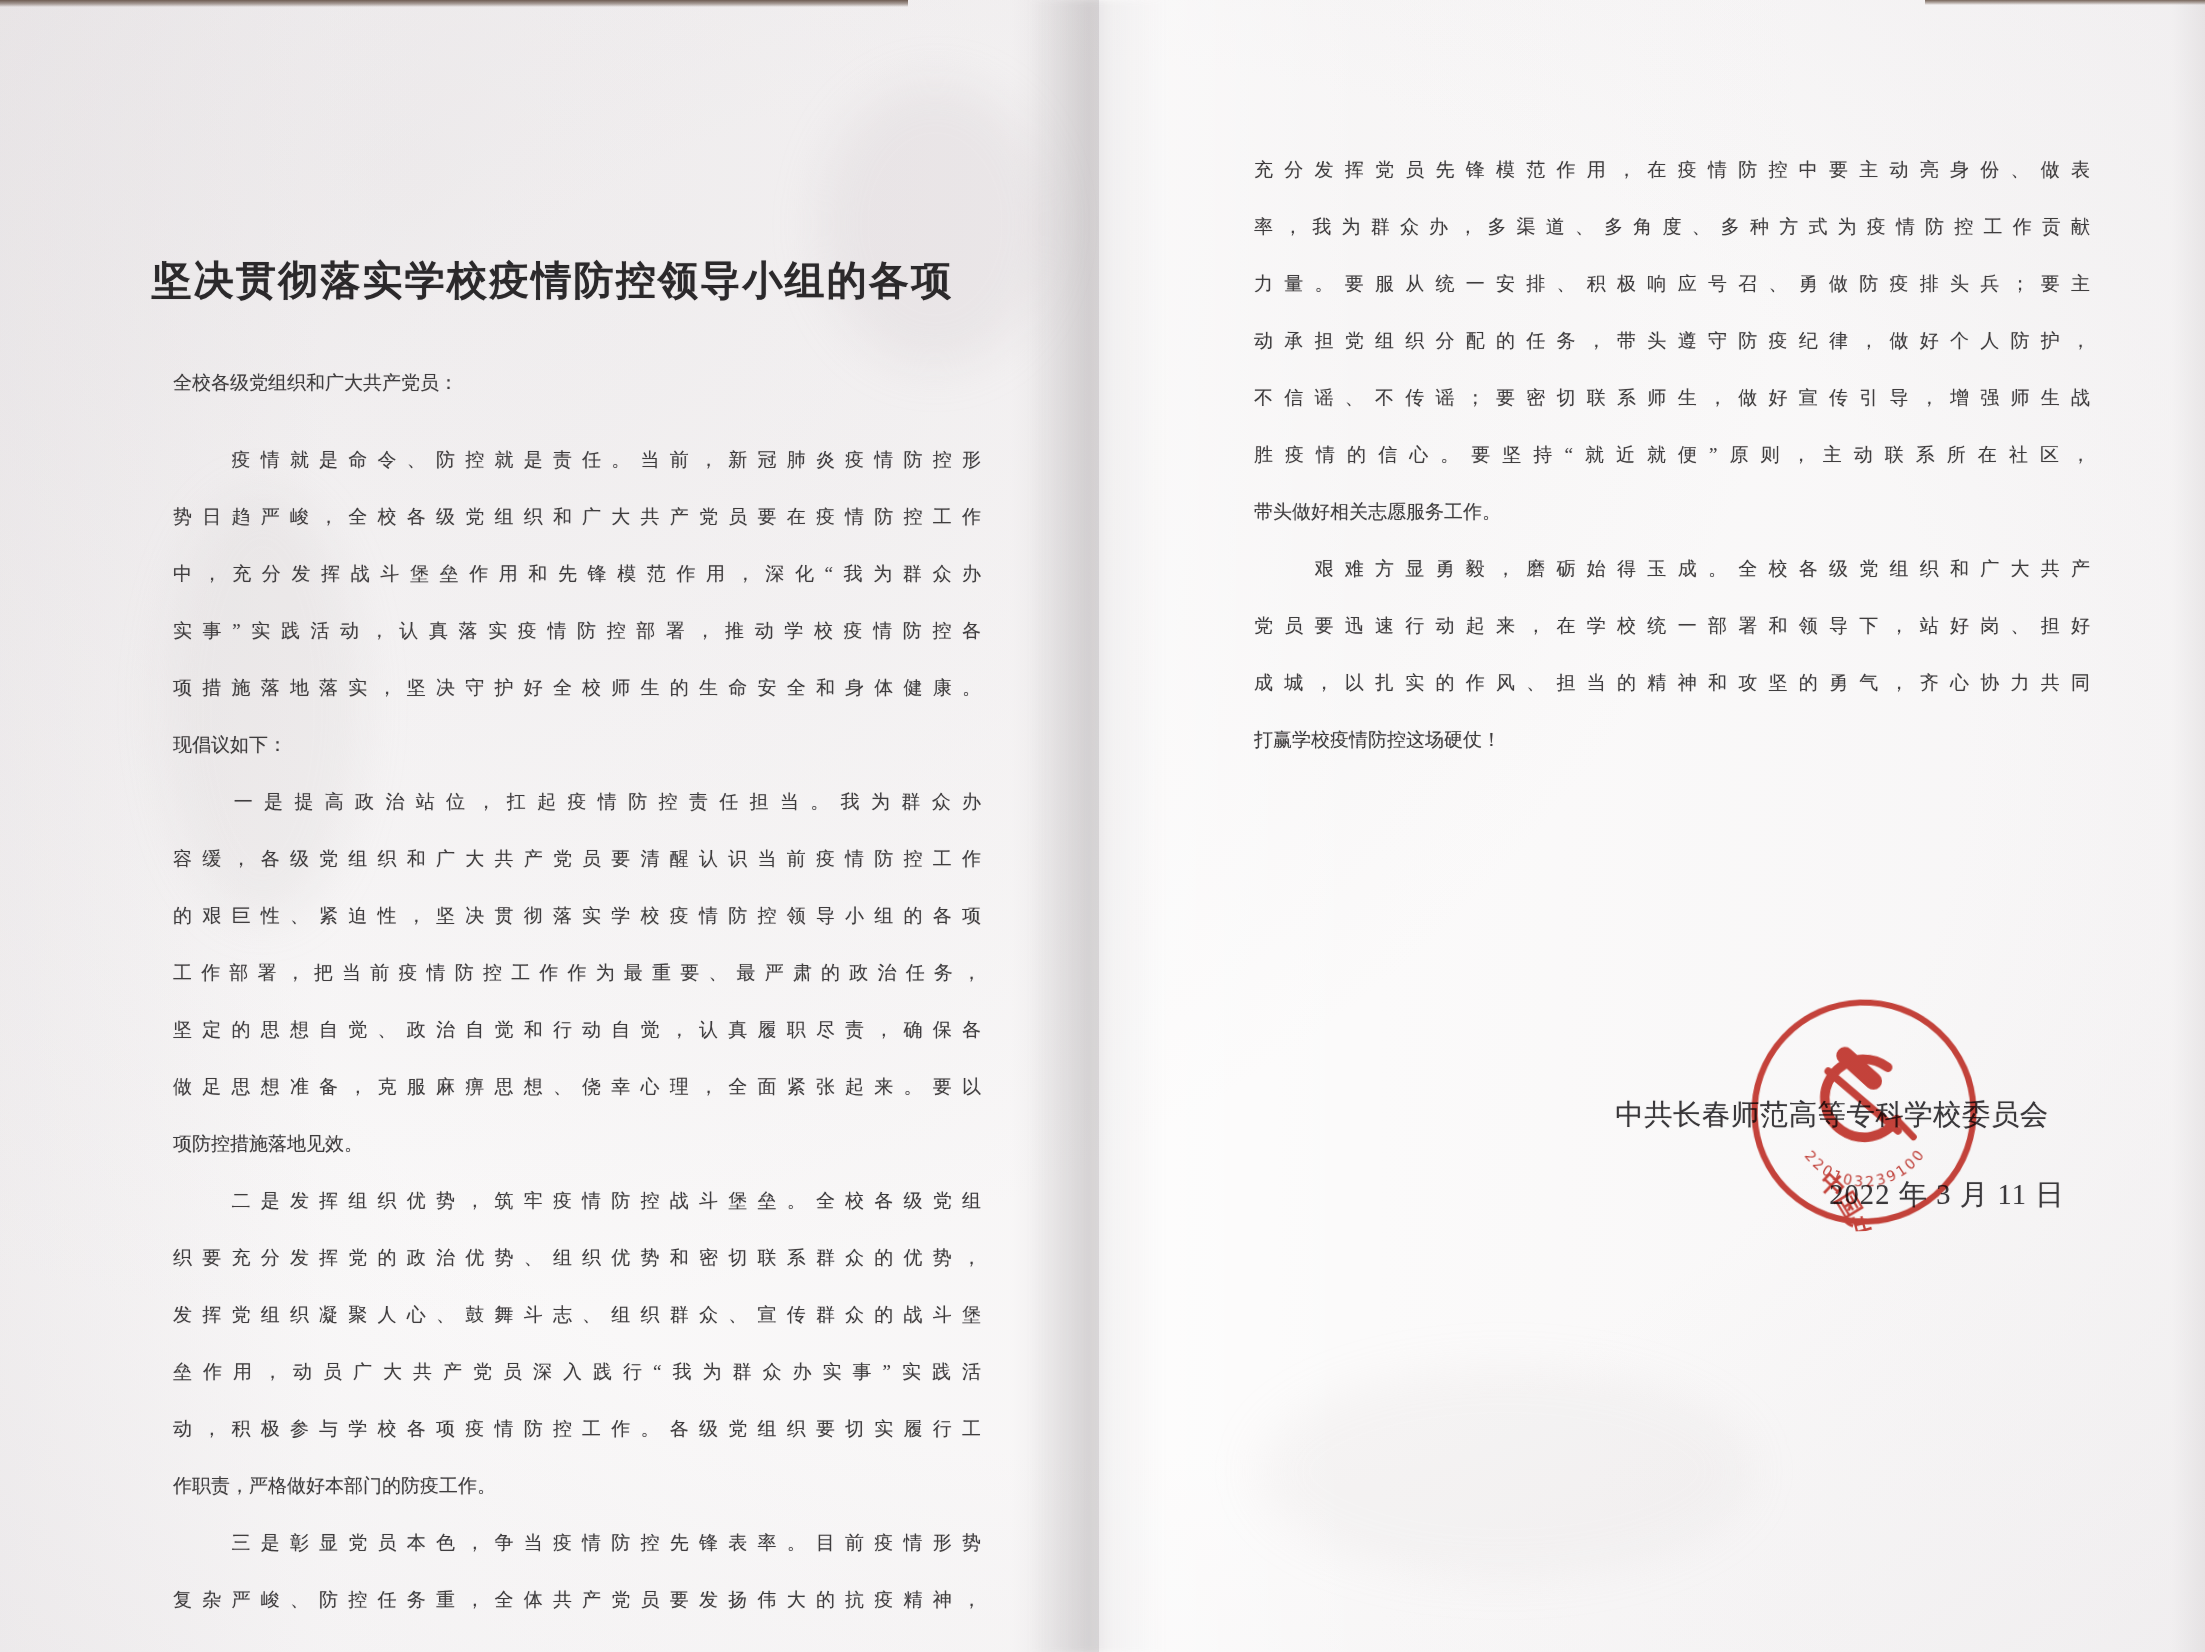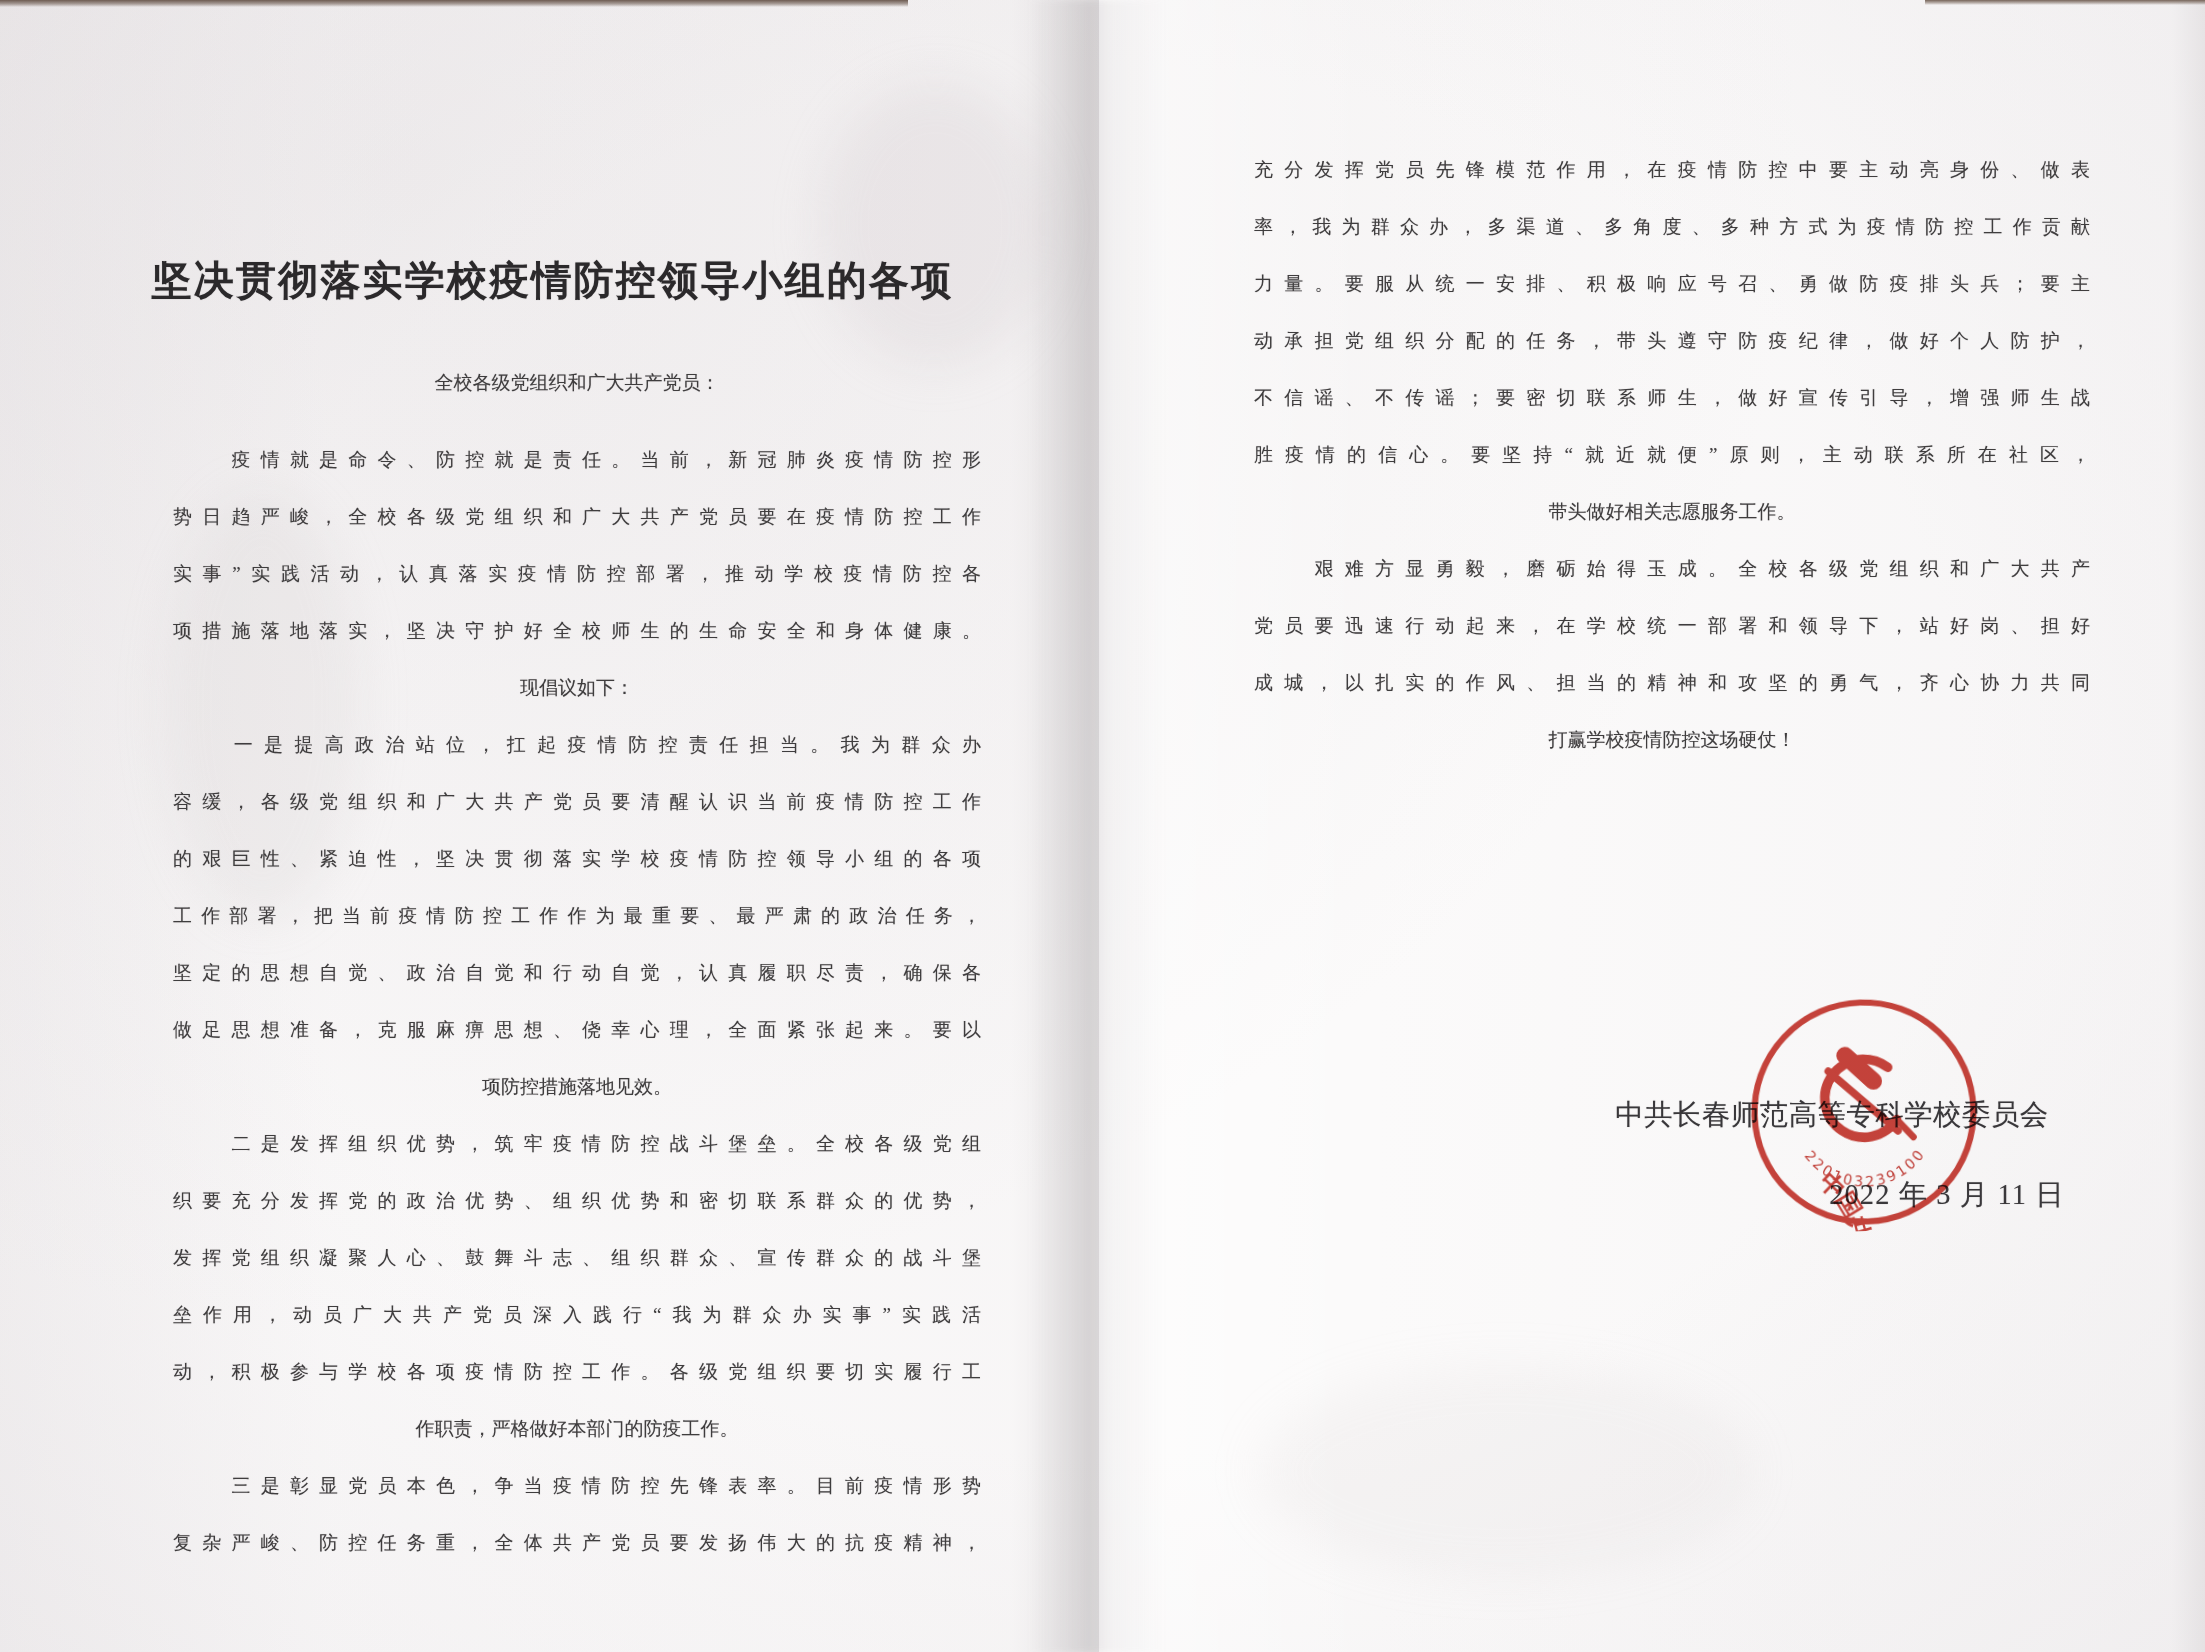--- a/index.html
+++ b/index.html
@@ -51,21 +51,21 @@
     text-shadow:0 0 1.1px rgba(43,41,43,.35);
   }
   .col{
     position:absolute;
     font-size:19px;line-height:57px;
     text-shadow:0 0 1.1px rgba(78,76,78,.30);
   }
   .col-left{left:173px;top:354px;width:808px;}
   .col-right{left:1254px;top:141px;width:836px;}
   .salutation{margin-bottom:19.7px;}
-  .line{white-space:nowrap;text-align:center;}
+  .line{white-space:nowrap;}
   .line.full{white-space:normal;text-align:justify;text-align-last:justify;}
   .signature{
     position:absolute;left:1586px;top:1090px;width:492px;
     font-size:28.4px;line-height:49px;text-align:center;letter-spacing:0.5px;
     color:#39373a;text-shadow:0 0 1.1px rgba(70,68,70,.35);
   }
   .date{
     position:absolute;left:1701px;top:1170px;width:492px;
     font-size:28.4px;line-height:49px;text-align:center;letter-spacing:1.1px;
     color:#3a383b;text-shadow:0 0 1.1px rgba(70,68,70,.35);
@@ -96,20 +96,21 @@
   <div class="blob blob2"></div>
   <div class="blob blob3"></div>
 
   <h1 class="title">坚决贯彻落实学校疫情防控领导小组的各项</h1>
 
   <div class="col col-left">
     <div class="line salutation">全校各级党组织和广大共产党员：</div>
     <div>
         <div class="line full">　　疫情就是命令、防控就是责任。当前，新冠肺炎疫情防控形</div>
         <div class="line full">势日趋严峻，全校各级党组织和广大共产党员要在疫情防控工作</div>
+        <div class="line full">中，充分发挥战斗堡垒作用和先锋模范作用，深化“我为群众办</div>
         <div class="line full">实事”实践活动，认真落实疫情防控部署，推动学校疫情防控各</div>
         <div class="line full">项措施落地落实，坚决守护好全校师生的生命安全和身体健康。</div>
         <div class="line">现倡议如下：</div>
         <div class="line full">　　一是提高政治站位，扛起疫情防控责任担当。我为群众办</div>
         <div class="line full">容缓，各级党组织和广大共产党员要清醒认识当前疫情防控工作</div>
         <div class="line full">的艰巨性、紧迫性，坚决贯彻落实学校疫情防控领导小组的各项</div>
         <div class="line full">工作部署，把当前疫情防控工作作为最重要、最严肃的政治任务，</div>
         <div class="line full">坚定的思想自觉、政治自觉和行动自觉，认真履职尽责，确保各</div>
         <div class="line full">做足思想准备，克服麻痹思想、侥幸心理，全面紧张起来。要以</div>
         <div class="line">项防控措施落地见效。</div>

